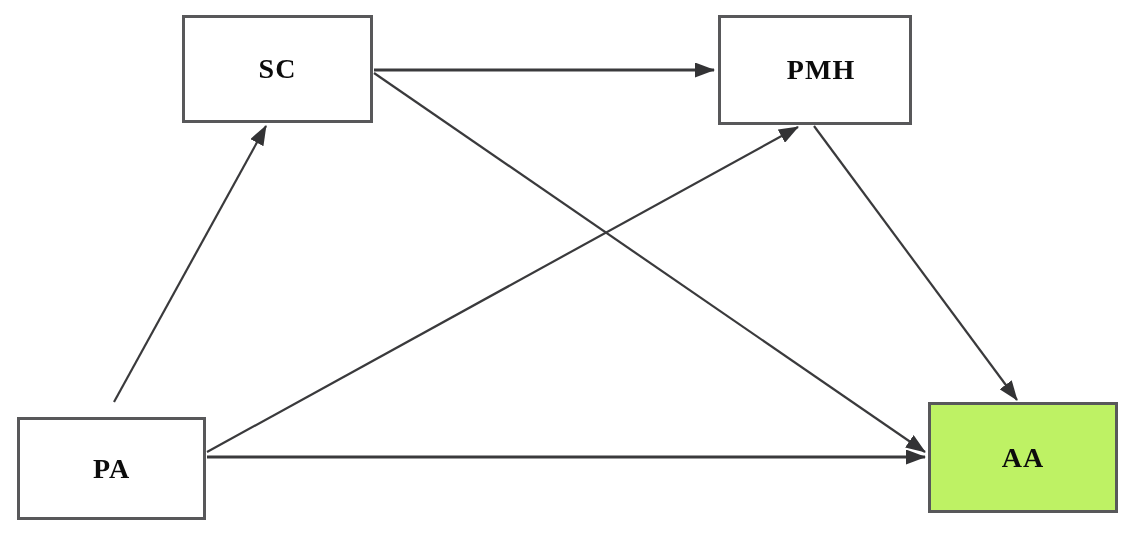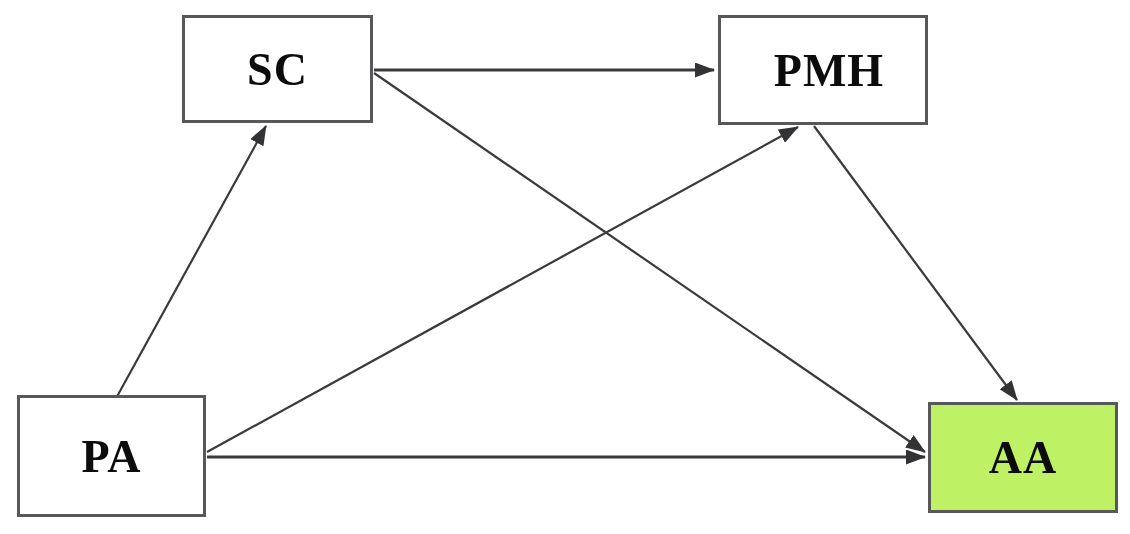--- a/index.html
+++ b/index.html
@@ -26,21 +26,21 @@
     position: absolute;
     box-sizing: border-box;
     background: #ffffff;
     border: 3px solid #58585a;
     display: flex;
     align-items: center;
     justify-content: center;
   }
   .node span {
     font-weight: bold;
-    font-size: 46px;
+    font-size: 28px;
     color: #0c0c0c;
     letter-spacing: 1px;
     font-family: "Liberation Serif", serif;
   }
 </style>
 </head>
 <body>
 
 <div id="diagram-canvas">
   <svg id="edge-layer" viewBox="0 0 1130 534" xmlns="http://www.w3.org/2000/svg">
@@ -55,22 +55,22 @@
         <line x1="374" y1="73" x2="925" y2="452" stroke="#3a3a3c" stroke-width="2.2" marker-end="url(#arrowhead)"></line>
         <line x1="207" y1="452" x2="798" y2="127" stroke="#3a3a3c" stroke-width="2.2" marker-end="url(#arrowhead)"></line>
         <line x1="814" y1="126" x2="1017" y2="400" stroke="#3a3a3c" stroke-width="2.2" marker-end="url(#arrowhead)"></line>
         <line x1="207" y1="457" x2="925" y2="457" stroke="#3a3a3c" stroke-width="3" marker-end="url(#arrowhead)"></line>
       </g>
   </svg>
 
   <div class="node" id="node-0" style="left: 182px; top: 15px; width: 191px; height: 108px; border-color: rgb(88, 88, 90); background: rgb(255, 255, 255);">
     <span>SC</span>
   </div>
-  <div class="node" id="node-1" style="left: 718px; top: 15px; width: 210px; height: 110px; border-color: rgb(88, 88, 90); background: rgb(255, 255, 255); padding-left: 12px;">
+  <div class="node" id="node-1" style="left: 718px; top: 15px; width: 194px; height: 110px; border-color: rgb(88, 88, 90); background: rgb(255, 255, 255); padding-left: 12px;">
     <span>PMH</span>
   </div>
-  <div class="node" id="node-2" style="left: 17px; top: 395px; width: 189px; height: 122px; border-color: rgb(88, 88, 90); background: rgb(255, 255, 255);">
+  <div class="node" id="node-2" style="left: 17px; top: 417px; width: 189px; height: 103px; border-color: rgb(88, 88, 90); background: rgb(255, 255, 255);">
     <span>PA</span>
   </div>
   <div class="node" id="node-3" style="left: 928px; top: 402px; width: 190px; height: 111px; border-color: rgb(88, 88, 90); background: #bef264;">
     <span>AA</span>
   </div>
 </div>
 
 </body></html>

